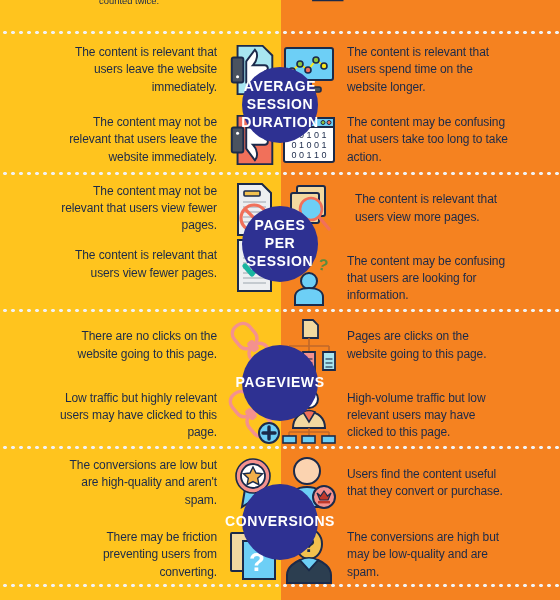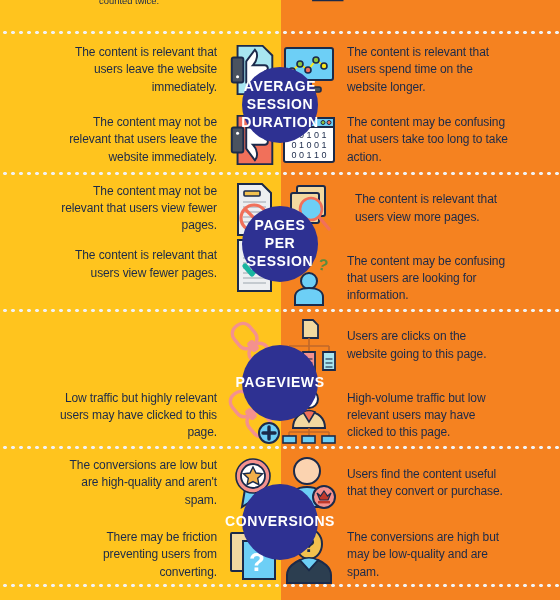--- a/index.html
+++ b/index.html
@@ -256,20 +256,21 @@
         <div class="txt">The content may be confusing that users are looking for information.</div>
       </div>
     </div>
     <div class="badge" style="top:68px;">Pages Per Session</div>
   </div>
   <div class="divider" style="top:308px"></div>
 
   <div class="row" style="top:313px; height:135px;">
     <div class="side side-left">
       <div class="item" style="margin-bottom:14px;">
+        <div class="txt">There are no clicks on the website going to this page.</div>
         <div class="ico">
           <g></g>
           <svg viewBox="0 0 56 56">
             <g transform="rotate(-40 28 28)">
               <rect x="18" y="2" width="20" height="26" rx="9" fill="none" stroke="#F4918E" stroke-width="3.4"></rect>
               <rect x="18" y="28" width="20" height="26" rx="9" fill="none" stroke="#F4918E" stroke-width="3.4"></rect>
               <rect x="24" y="22" width="8" height="12" rx="3" fill="#F4918E"></rect>
             </g>
           </svg>
         </div>
@@ -304,21 +305,21 @@
                 <line x1="4.5" y1="49" x2="11.5" y2="49"></line>
               <line x1="24.5" y1="41" x2="31.5" y2="41"></line>
                 <line x1="24.5" y1="45" x2="31.5" y2="45"></line>
                 <line x1="24.5" y1="49" x2="31.5" y2="49"></line>
               <line x1="44.5" y1="41" x2="51.5" y2="41"></line>
                 <line x1="44.5" y1="45" x2="51.5" y2="45"></line>
                 <line x1="44.5" y1="49" x2="51.5" y2="49"></line>
             </g>
           </svg>
         </div>
-        <div class="txt">Users are clicks on the website going to this page.</div>
+        <div class="txt">Pages are clicks on the website going to this page.</div>
       </div>
       <div class="item">
         <div class="ico">
           <svg viewBox="0 0 56 56">
             <circle cx="28" cy="11" r="9" fill="#FFFFFF" stroke="#1B2A4A" stroke-width="2"></circle>
             <path d="M12 40 c0 -10 7 -16 16 -16 s16 6 16 16 z" fill="#F2D9A0" stroke="#1B2A4A" stroke-width="2"></path>
             <path d="M22 24 l6 10 l6 -10 c-4 -2 -8 -2 -12 0 z" fill="#F1705A" stroke="#1B2A4A" stroke-width="1.6"></path>
             <path d="M28 40 v4 M8 44 h40 M8 44 v4 M28 44 v4 M48 44 v4" stroke="#C0682A" stroke-width="1.5" fill="none"></path>
             <rect x="2" y="48" width="13" height="7" fill="#6DCFF6" stroke="#1B2A4A" stroke-width="1.6"></rect>
             <rect x="21" y="48" width="13" height="7" fill="#6DCFF6" stroke="#1B2A4A" stroke-width="1.6"></rect>

